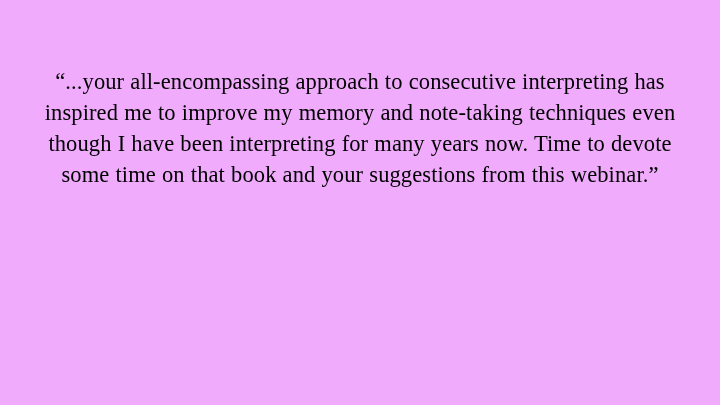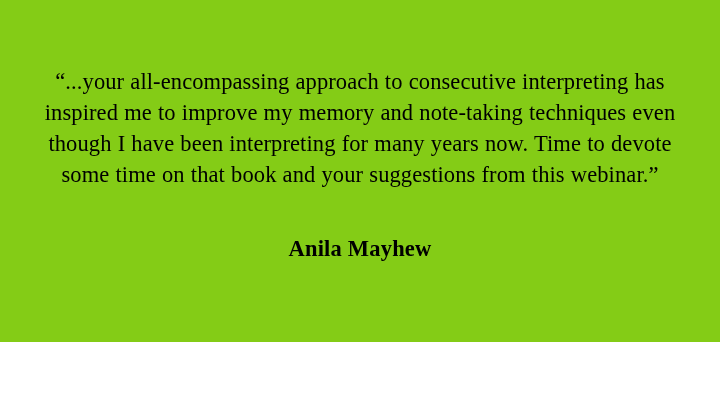--- a/index.html
+++ b/index.html
@@ -10,22 +10,22 @@
     width: 720px;
     height: 405px;
     background: #ffffff;
     font-family: "Liberation Serif", "DejaVu Serif", serif;
     color: #000000;
     overflow: hidden;
   }
   .slide {
     position: relative;
     width: 720px;
-    height: 342px;
-    background: #84cc16;
+    height: 405px;
+    background: #f0abfc;
     box-sizing: border-box;
   }
   .testimonial {
     position: absolute;
     left: 36px;
     top: 66px;
     width: 648px;
     text-align: center;
   }
   .quote-body {
@@ -46,17 +46,16 @@
 </style>
 </head>
 <body>
 
 <div class="slide">
 
   <div class="testimonial">
 
     <p class="quote-body">“...your all-encompassing approach to consecutive interpreting has inspired me to improve my memory and note-taking techniques even though I have been interpreting for many years now. Time to devote some time on that book and your suggestions from this webinar.”</p>
 
-    <div class="attribution">Anila Mayhew</div>
 
   </div>
 
 </div>
 
 </body></html>

